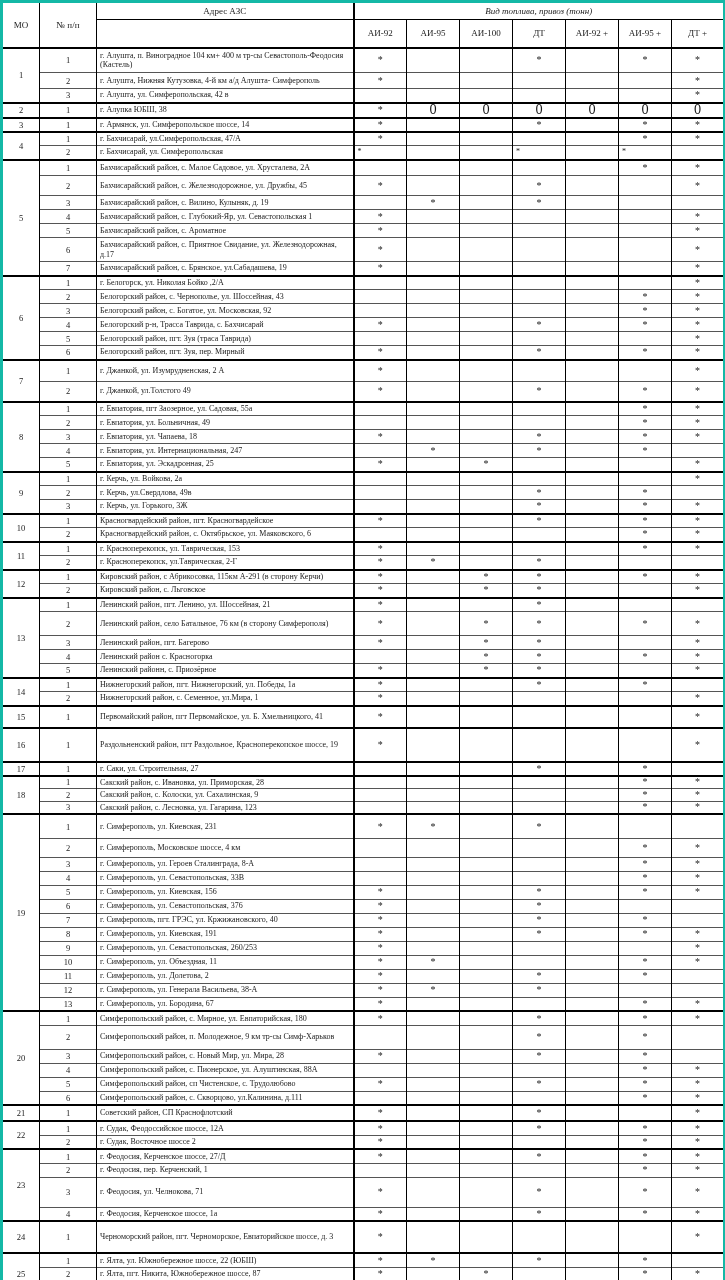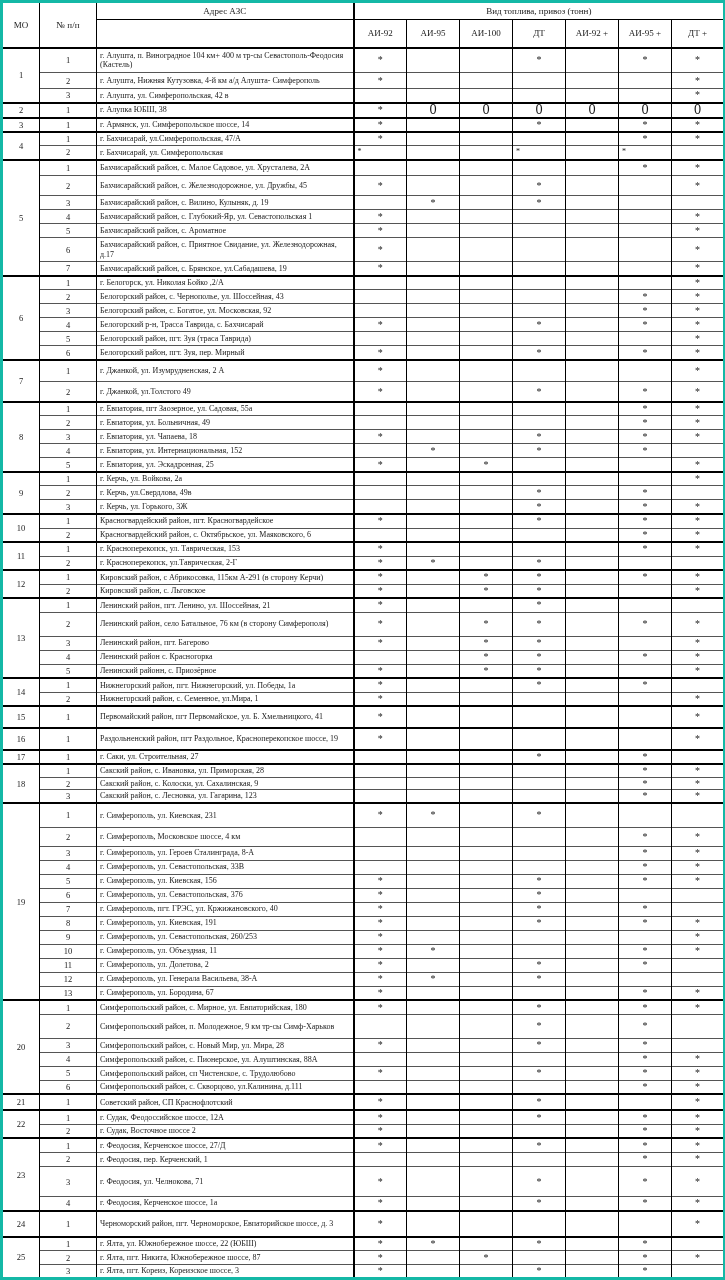--- a/index.html
+++ b/index.html
@@ -6,21 +6,21 @@
   body{width:725px;height:1280px;overflow:hidden;
        font-family:"Liberation Serif","DejaVu Serif",serif;color:#1a1a1a;}
   table{border-collapse:collapse;table-layout:fixed;width:725px;height:1280px;
         border:3px solid #14b8a6;}
   col.c-mo{width:38px}col.c-num{width:57px}col.c-addr{width:257px}col.c-fuel{width:53px}
   th,td{border-left:1px solid #000;border-right:1px solid #000;padding:0;
         vertical-align:middle;overflow:hidden;}
   thead th{font-weight:normal;font-size:9px;text-align:center;border-bottom:1px solid #000;}
   thead tr.h1{height:18px}
   thead tr.h2{height:28px}
-  th.fuelgroup{border-bottom:1px solid #000;}
+  th.fuelgroup{border-bottom:1px solid #000;font-style:italic;}
   th.fuel-first, td.m0{border-left:2px solid #000;}
   tbody tr{height:14px;}
   tbody tr td{border-top:1px solid #555;}
   tbody tr.group-start td{border-top:2px solid #000;}
   td.mo,td.num{text-align:center;font-size:8.5px;}
   td.addr{text-align:left;font-size:8px;line-height:1.2;padding:1px 2px 1px 3px;
           vertical-align:middle;}
   td.mark{text-align:center;font-size:10px;line-height:1;}
   td.mark.zero{font-size:12px;font-family:"DejaVu Serif",serif;}
   td.mark.left{text-align:left;padding-left:3px;font-size:8px;}
@@ -338,21 +338,21 @@
         <td class="mark m0">*</td>
         <td class="mark"></td>
         <td class="mark"></td>
         <td class="mark">*</td>
         <td class="mark"></td>
         <td class="mark">*</td>
         <td class="mark">*</td>
       </tr>
       <tr>
         <td class="num">4</td>
-        <td class="addr">г. Евпатория, ул. Интернациональная, 152</td>
+        <td class="addr">г. Евпатория, ул. Интернациональная, 247</td>
         <td class="mark m0"></td>
         <td class="mark">*</td>
         <td class="mark"></td>
         <td class="mark">*</td>
         <td class="mark"></td>
         <td class="mark">*</td>
         <td class="mark"></td>
       </tr>
       <tr>
         <td class="num">5</td>
@@ -552,21 +552,21 @@
         <td class="num">1</td>
         <td class="addr">Первомайский район, пгт Первомайское, ул. Б. Хмельницкого, 41</td>
         <td class="mark m0">*</td>
         <td class="mark"></td>
         <td class="mark"></td>
         <td class="mark"></td>
         <td class="mark"></td>
         <td class="mark"></td>
         <td class="mark">*</td>
       </tr>
-      <tr class="group-start" style="height: 22px;">
+      <tr class="group-start" style="height: 34px;">
         <td class="mo" rowspan="1">16</td>
         <td class="num">1</td>
         <td class="addr">Раздольненский район, пгт Раздольное, Красноперекопское шоссе, 19</td>
         <td class="mark m0">*</td>
         <td class="mark"></td>
         <td class="mark"></td>
         <td class="mark"></td>
         <td class="mark"></td>
         <td class="mark"></td>
         <td class="mark">*</td>
@@ -901,21 +901,21 @@
         <td class="num">4</td>
         <td class="addr">г. Феодосия, Керченское шоссе, 1а</td>
         <td class="mark m0">*</td>
         <td class="mark"></td>
         <td class="mark"></td>
         <td class="mark">*</td>
         <td class="mark"></td>
         <td class="mark">*</td>
         <td class="mark">*</td>
       </tr>
-      <tr class="group-start" style="height: 26px;">
+      <tr class="group-start" style="height: 32px;">
         <td class="mo" rowspan="1">24</td>
         <td class="num">1</td>
         <td class="addr">Черноморский район, пгт. Черноморское, Евпаторийское шоссе, д. 3</td>
         <td class="mark m0">*</td>
         <td class="mark"></td>
         <td class="mark"></td>
         <td class="mark"></td>
         <td class="mark"></td>
         <td class="mark"></td>
         <td class="mark">*</td>

